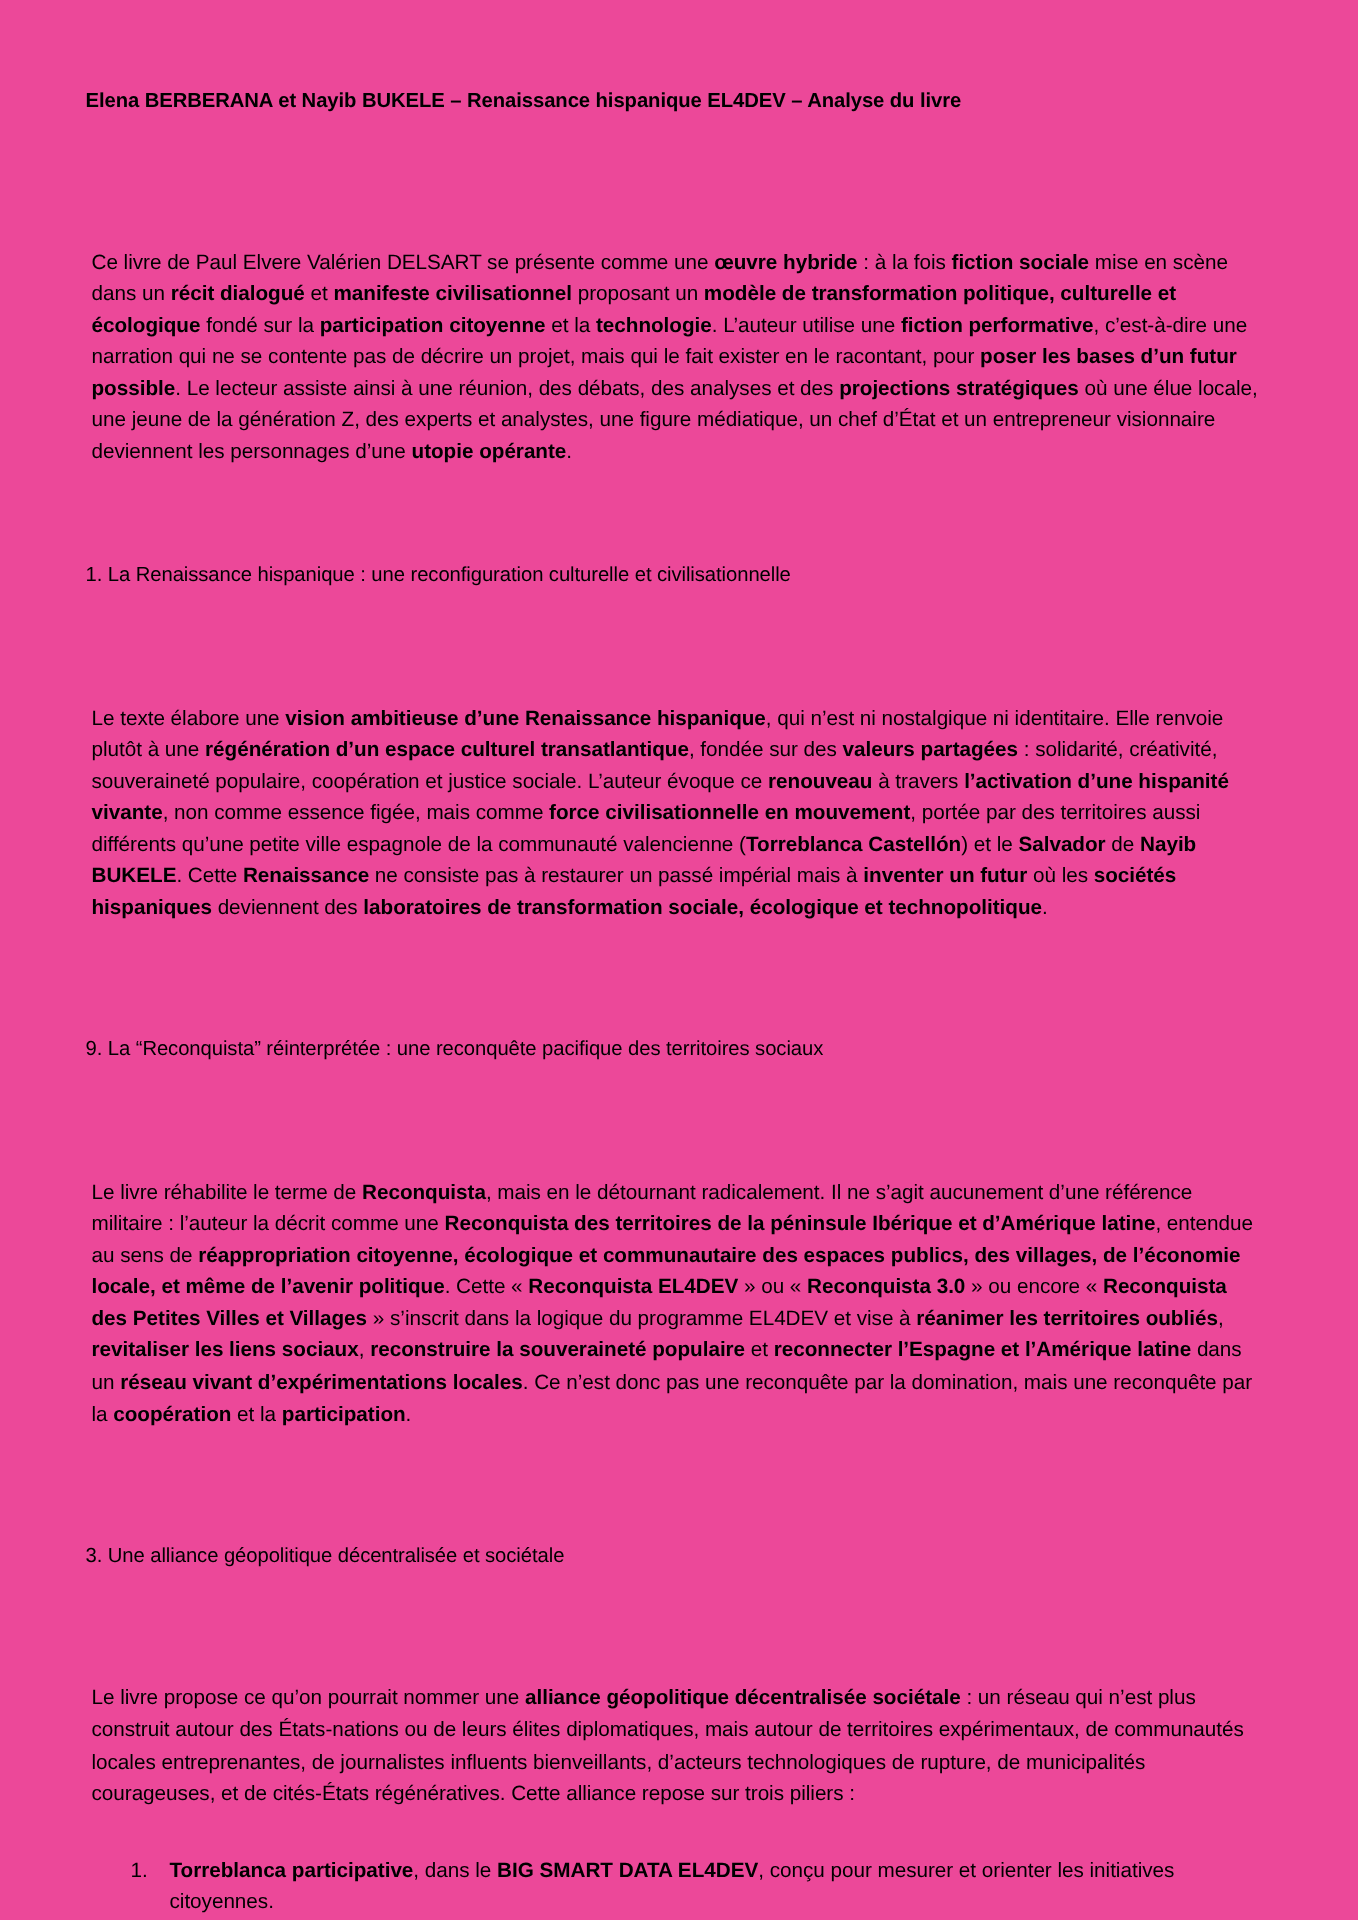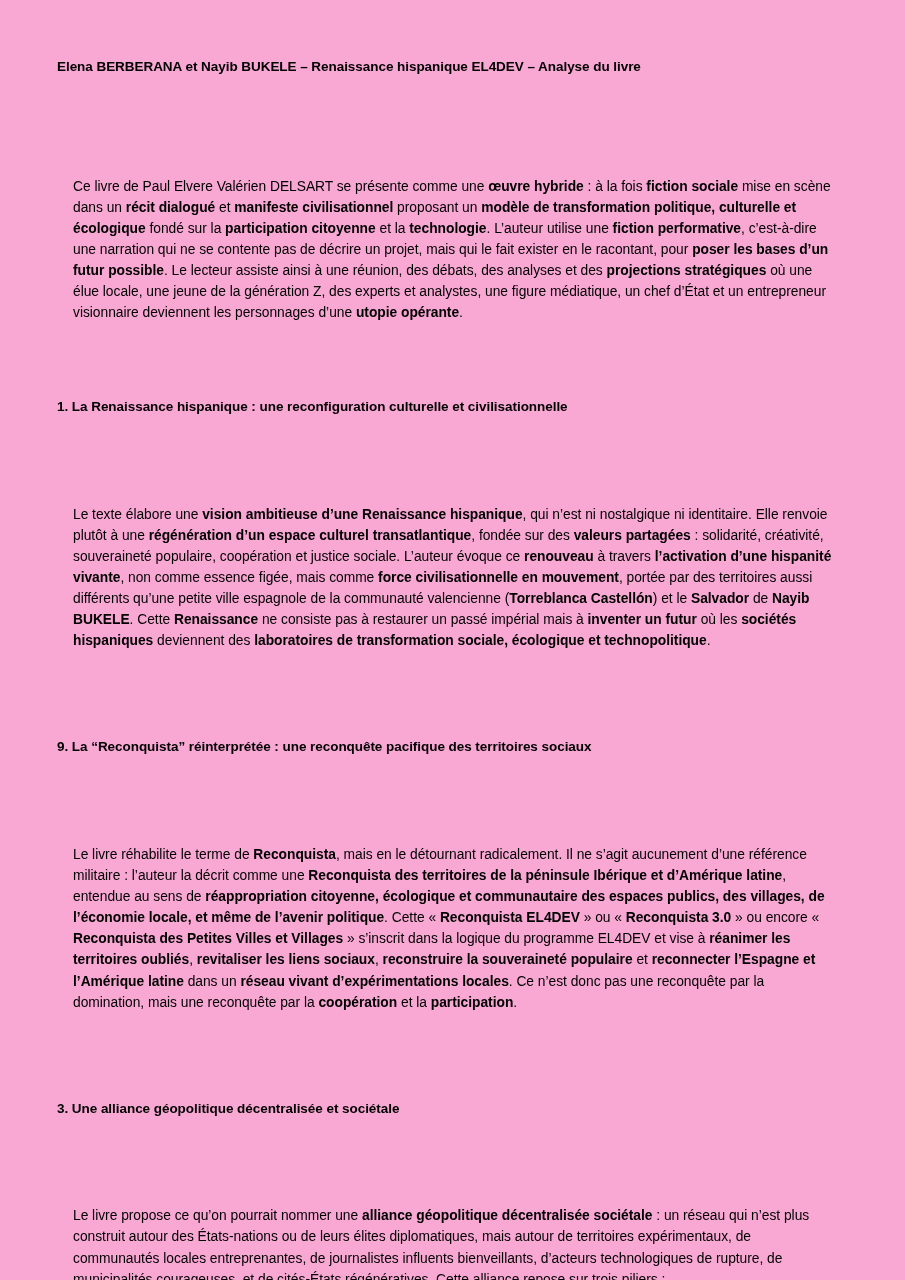--- a/index.html
+++ b/index.html
@@ -11,49 +11,49 @@
     width: 905px;
     height: 1280px;
     font-family: "Liberation Sans", sans-serif;
     color: #000000;
     -webkit-font-smoothing: antialiased;
   }
   .page {
     position: relative;
     width: 905px;
     height: 1280px;
-    background: #f9a8d4;
+    background: #ec4899;
     overflow: hidden;
     box-sizing: border-box;
   }
   .content {
     position: absolute;
     left: 57px;
     top: 0;
     width: 792px;
   }
   .doc-title {
     font-size: 13.5px;
     font-weight: bold;
     line-height: 1.45;
     letter-spacing: -0.05px;
     margin: 0;
     padding-top: 57px;
   }
   .section-heading {
     font-size: 13.5px;
-    font-weight: bold;
+    font-weight: normal;
     line-height: 1.45;
     letter-spacing: -0.05px;
     margin: 0;
   }
   .body-par {
     font-size: 13.8px;
     line-height: 21.1px;
-    margin: 16px;
+    margin: 4px;
     text-align: left;
     letter-spacing: -0.02px;
   }
   .body-par b, .body-par strong {
     font-weight: bold;
   }
   
   .sp-title-to-p1 { height: 83px; }
   .sp-p1-to-h1    { height: 58px; }
   .sp-h1-to-p2    { height: 71px; }

